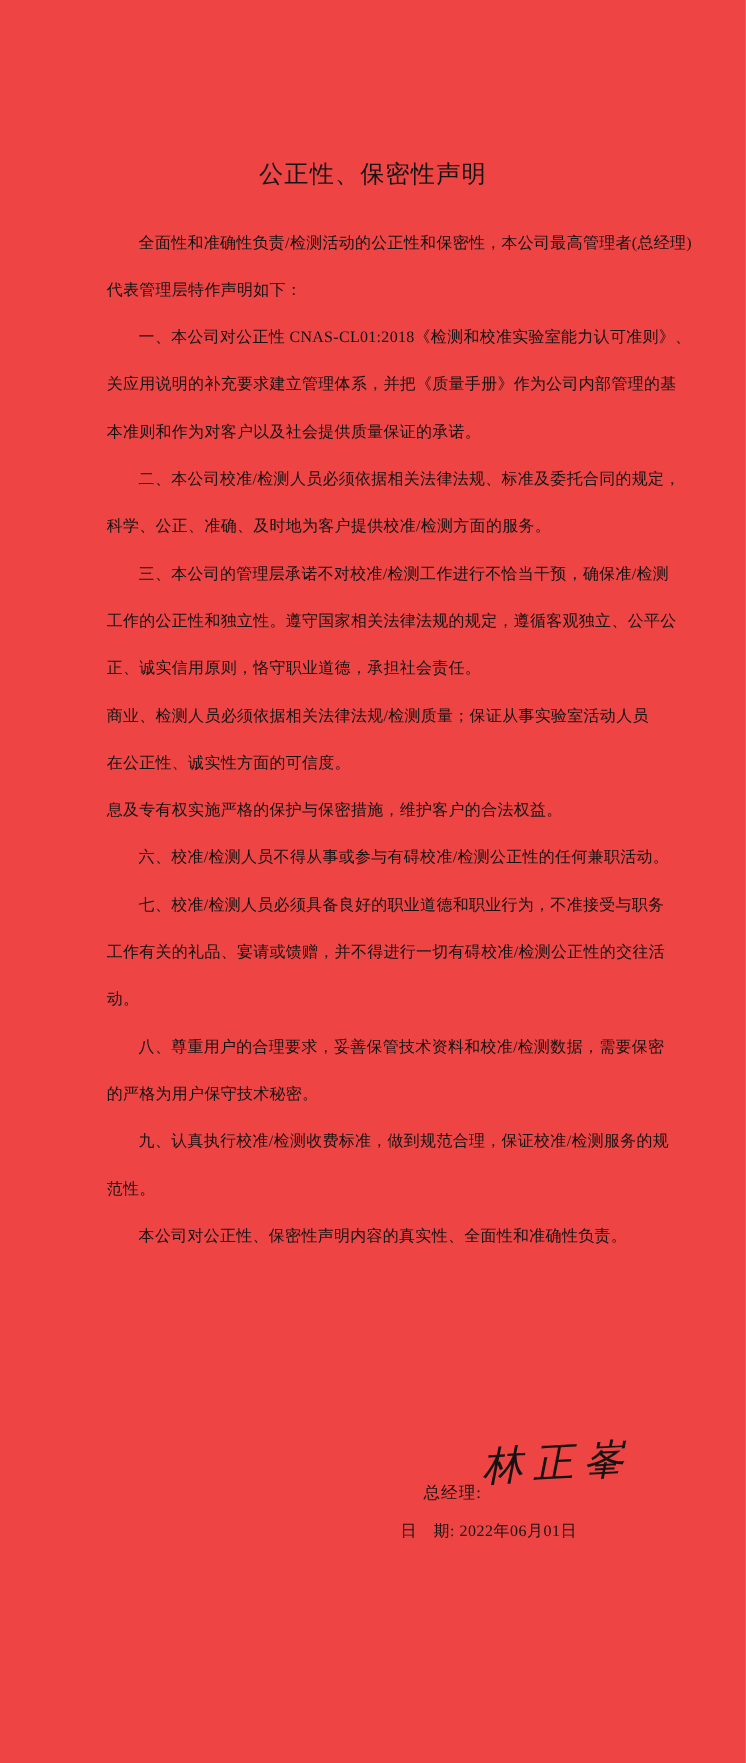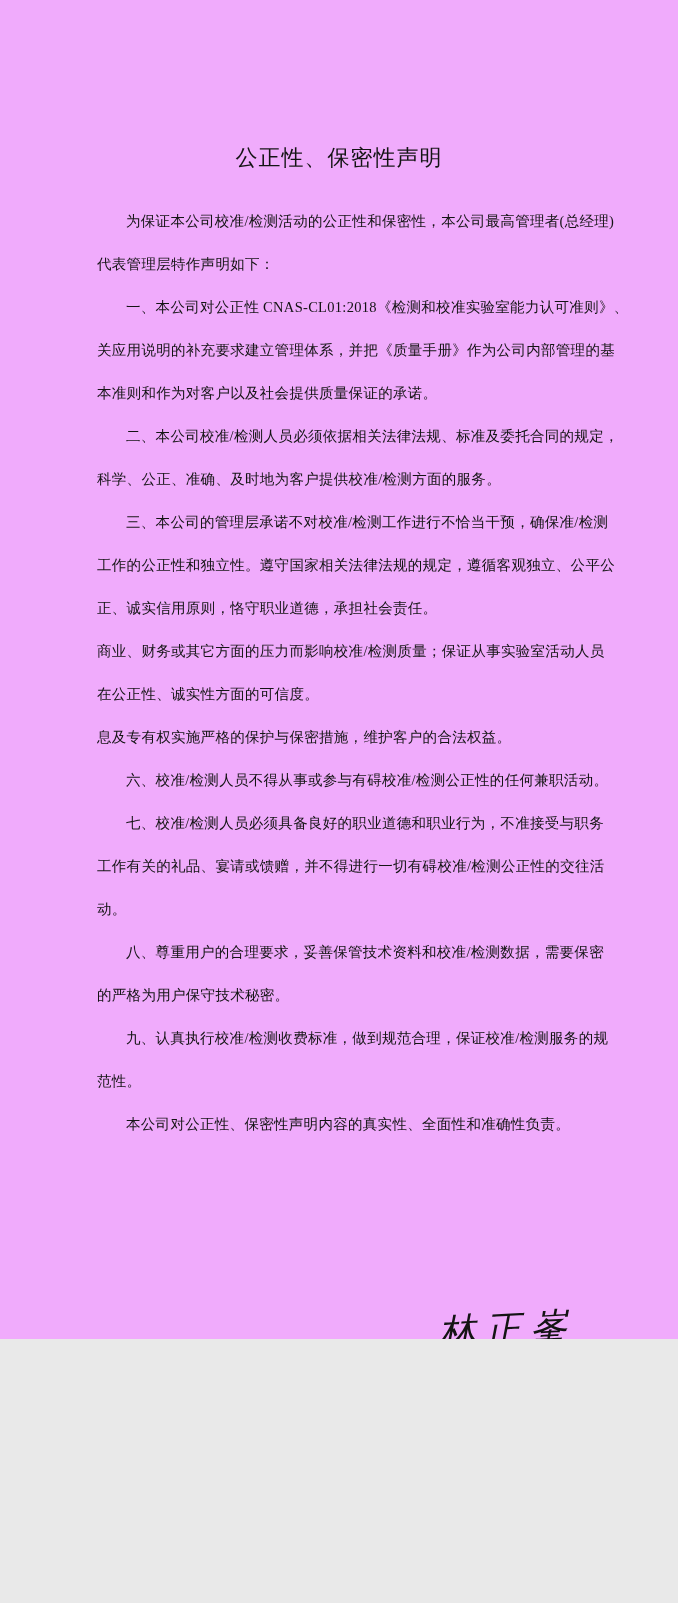--- a/index.html
+++ b/index.html
@@ -3,23 +3,23 @@
 <meta charset="utf-8">
 <style>
   html, body { margin: 0; padding: 0; }
   body {
     background: #e9e9e9;
     font-family: "Liberation Serif", "DejaVu Serif", serif;
   }
   .page {
     position: relative;
     width: 678px;
-    height: 1339px;
+    height: 1603px;
     margin: 0 auto;
-    background: #f0abfc;
+    background: #ef4444;
     color: #141414;
     overflow: hidden;
   }
   .doc-title {
     position: absolute;
     top: 143px;
     left: 0;
     width: 100%;
     text-align: center;
     font-size: 22px;
@@ -69,31 +69,31 @@
   }
 </style>
 </head>
 <body>
 
 <div class="page">
 
   <h1 class="doc-title">公正性、保密性声明</h1>
 
   <div class="doc-body">
-      <div class="line indent">为保证本公司校准/检测活动的公正性和保密性，本公司最高管理者(总经理)</div>
+      <div class="line indent">全面性和准确性负责/检测活动的公正性和保密性，本公司最高管理者(总经理)</div>
       <div class="line">代表管理层特作声明如下：</div>
       <div class="line indent">一、本公司对公正性 CNAS-CL01:2018《检测和校准实验室能力认可准则》、</div>
       <div class="line">关应用说明的补充要求建立管理体系，并把《质量手册》作为公司内部管理的基</div>
       <div class="line">本准则和作为对客户以及社会提供质量保证的承诺。</div>
       <div class="line indent">二、本公司校准/检测人员必须依据相关法律法规、标准及委托合同的规定，</div>
       <div class="line">科学、公正、准确、及时地为客户提供校准/检测方面的服务。</div>
       <div class="line indent">三、本公司的管理层承诺不对校准/检测工作进行不恰当干预，确保准/检测</div>
       <div class="line">工作的公正性和独立性。遵守国家相关法律法规的规定，遵循客观独立、公平公</div>
       <div class="line">正、诚实信用原则，恪守职业道德，承担社会责任。</div>
-      <div class="line">商业、财务或其它方面的压力而影响校准/检测质量；保证从事实验室活动人员</div>
+      <div class="line">商业、检测人员必须依据相关法律法规/检测质量；保证从事实验室活动人员</div>
       <div class="line">在公正性、诚实性方面的可信度。</div>
       <div class="line">息及专有权实施严格的保护与保密措施，维护客户的合法权益。</div>
       <div class="line indent">六、校准/检测人员不得从事或参与有碍校准/检测公正性的任何兼职活动。</div>
       <div class="line indent">七、校准/检测人员必须具备良好的职业道德和职业行为，不准接受与职务</div>
       <div class="line">工作有关的礼品、宴请或馈赠，并不得进行一切有碍校准/检测公正性的交往活</div>
       <div class="line">动。</div>
       <div class="line indent">八、尊重用户的合理要求，妥善保管技术资料和校准/检测数据，需要保密</div>
       <div class="line">的严格为用户保守技术秘密。</div>
       <div class="line indent">九、认真执行校准/检测收费标准，做到规范合理，保证校准/检测服务的规</div>
       <div class="line">范性。</div>

